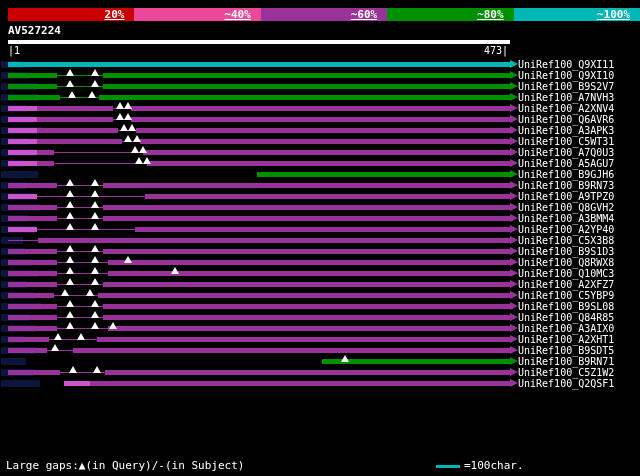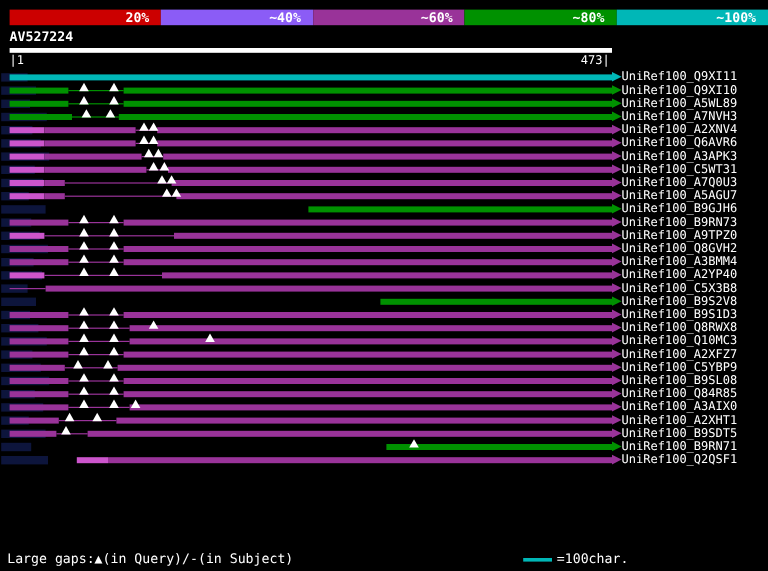--- a/index.html
+++ b/index.html
@@ -1,20 +1,20 @@
 <!DOCTYPE html>
 <html><head>
 <meta charset="utf-8">
 <style>
   html,body{margin:0;padding:0;background:#000;}
   body{
     width:640px;height:476px;position:relative;overflow:hidden;
     font-family:"DejaVu Sans Mono","Liberation Mono",monospace;color:#fff;
   }
-  .keybar{position:absolute;left:8px;top:8px;width:632px;height:13px;display:flex;}
+  .keybar{position:absolute;left:8px;top:8px;width:632px;height:13px;display:flex;text-decoration:underline;}
   .keyseg{flex:1;display:flex;align-items:center;justify-content:flex-end;
     font-size:11px;font-weight:bold;color:#fff;padding-right:10px;}
   .qname{position:absolute;left:8px;top:24px;font-size:11px;font-weight:bold;}
   .qbar{position:absolute;left:8px;top:40px;width:502px;height:4px;background:#fff;}
   .qstart{position:absolute;left:8px;top:45px;font-size:10px;}
   .qend{position:absolute;left:484px;top:45px;font-size:10px;}
   .rows{position:absolute;left:0;top:59px;width:508px;}
   .row{position:relative;height:11px;}
   .seg{position:absolute;top:3px;height:5px;z-index:2;}
   .seg.thin{top:5px;height:1px;}
@@ -29,21 +29,21 @@
     white-space:nowrap;color:#fff;}
   .footer-left{position:absolute;left:6px;top:459px;font-size:11px;}
   .scale-line{position:absolute;left:436px;top:465px;width:24px;height:3px;background:#00b7b7;}
   .scale-label{position:absolute;left:464px;top:459px;font-size:11px;}
 </style>
 </head>
 <body>
 
 <div class="keybar">
     <div class="keyseg" style="background: rgb(204, 0, 0);">20%</div>
-    <div class="keyseg" style="background: #8b5cf6;">~40%</div>
+    <div class="keyseg" style="background: #ec4899;">~40%</div>
     <div class="keyseg" style="background: rgb(153, 51, 153);">~60%</div>
     <div class="keyseg" style="background: rgb(0, 145, 0);">~80%</div>
     <div class="keyseg" style="background: rgb(0, 183, 183);">~100%</div>
   </div>
 
 <div class="qname">AV527224</div>
 <div class="qbar"></div>
 <div class="qstart">|1</div>
 <div class="qend">473|</div>
 
@@ -58,28 +58,28 @@
       <div class="smudge" style="width: 29px;"></div>
       <div class="seg" style="background: rgb(0, 145, 0); left: 8px; width: 48.9237px;"></div>
       <div class="seg thin" style="background: rgb(0, 145, 0); left: 56.9237px; width: 45.7331px;"></div>
       <div class="seg" style="background: rgb(0, 145, 0); left: 102.657px; width: 407.343px;"></div>
       <div class="arrow" style="left: 510px; border-left-color: rgb(0, 145, 0);"></div>
       <div class="gap" style="left: 65.6864px;"></div>
       <div class="gap" style="left: 91.2119px;"></div>
       <div class="rlabel">UniRef100_Q9XI10</div>
     </div>
     <div class="row">
-      <div class="smudge" style="width: 24px;"></div>
+      <div class="smudge" style="width: 36px;"></div>
       <div class="seg" style="background: rgb(0, 145, 0); left: 8px; width: 48.9237px;"></div>
       <div class="seg thin" style="background: rgb(0, 145, 0); left: 56.9237px; width: 45.7331px;"></div>
       <div class="seg" style="background: rgb(0, 145, 0); left: 102.657px; width: 407.343px;"></div>
       <div class="arrow" style="left: 510px; border-left-color: rgb(0, 145, 0);"></div>
       <div class="gap" style="left: 65.6864px;"></div>
       <div class="gap" style="left: 91.2119px;"></div>
-      <div class="rlabel">UniRef100_A5WL89</div>
+      <div class="rlabel">UniRef100_B9S2V7</div>
     </div>
     <div class="row">
       <div class="smudge" style="width: 38px;"></div>
       <div class="seg" style="background: rgb(0, 145, 0); left: 8px; width: 52.1144px;"></div>
       <div class="seg thin" style="background: rgb(0, 145, 0); left: 60.1144px; width: 39.3517px;"></div>
       <div class="seg" style="background: rgb(0, 145, 0); left: 99.4661px; width: 410.534px;"></div>
       <div class="arrow" style="left: 510px; border-left-color: rgb(0, 145, 0);"></div>
       <div class="gap" style="left: 67.8136px;"></div>
       <div class="gap" style="left: 88.0212px;"></div>
       <div class="rlabel">UniRef100_A7NVH3</div>
@@ -207,26 +207,20 @@
       <div class="rlabel">UniRef100_A2YP40</div>
     </div>
     <div class="row">
       <div class="smudge" style="width: 22px;"></div>
       <div class="seg thin" style="background: rgb(153, 51, 153); left: 8px; width: 29.7797px;"></div>
       <div class="seg" style="background: rgb(153, 51, 153); left: 37.7797px; width: 472.22px;"></div>
       <div class="arrow" style="left: 510px; border-left-color: rgb(153, 51, 153);"></div>
       <div class="rlabel">UniRef100_C5X3B8</div>
     </div>
     <div class="row">
-      <div class="smudge" style="width: 29px;"></div>
-      <div class="seg" style="background: rgb(0, 145, 0); left: 317.496px; width: 192.504px;"></div>
-      <div class="arrow" style="left: 510px; border-left-color: rgb(0, 145, 0);"></div>
-      <div class="rlabel">UniRef100_B9S2V8</div>
-    </div>
-    <div class="row">
       <div class="smudge" style="width: 24px;"></div>
       <div class="seg" style="background: rgb(153, 51, 153); left: 8px; width: 48.9237px;"></div>
       <div class="seg thin" style="background: rgb(153, 51, 153); left: 56.9237px; width: 45.7331px;"></div>
       <div class="seg" style="background: rgb(153, 51, 153); left: 102.657px; width: 407.343px;"></div>
       <div class="arrow" style="left: 510px; border-left-color: rgb(153, 51, 153);"></div>
       <div class="gap" style="left: 65.6864px;"></div>
       <div class="gap" style="left: 91.2119px;"></div>
       <div class="rlabel">UniRef100_B9S1D3</div>
     </div>
     <div class="row">
@@ -322,20 +316,30 @@
       <div class="rlabel">UniRef100_B9SDT5</div>
     </div>
     <div class="row">
       <div class="smudge" style="width: 25px;"></div>
       <div class="seg" style="background: rgb(0, 145, 0); left: 321.75px; width: 188.25px;"></div>
       <div class="arrow" style="left: 510px; border-left-color: rgb(0, 145, 0);"></div>
       <div class="gap" style="left: 341.148px;"></div>
       <div class="rlabel">UniRef100_B9RN71</div>
     </div>
     <div class="row">
+      <div class="smudge" style="width: 32px;"></div>
+      <div class="seg" style="background: rgb(153, 51, 153); left: 8px; width: 52.1144px;"></div>
+      <div class="seg thin" style="background: rgb(153, 51, 153); left: 60.1144px; width: 44.6695px;"></div>
+      <div class="seg" style="background: rgb(153, 51, 153); left: 104.784px; width: 405.216px;"></div>
+      <div class="arrow" style="left: 510px; border-left-color: rgb(153, 51, 153);"></div>
+      <div class="gap" style="left: 68.8771px;"></div>
+      <div class="gap" style="left: 93.339px;"></div>
+      <div class="rlabel">UniRef100_C5Z1W2</div>
+    </div>
+    <div class="row">
       <div class="smudge" style="width: 39px;"></div>
       <div class="seg" style="background: rgb(204, 85, 204); left: 64.3686px; width: 25.5254px;"></div>
       <div class="seg" style="background: rgb(153, 51, 153); left: 89.8941px; width: 420.106px;"></div>
       <div class="arrow" style="left: 510px; border-left-color: rgb(153, 51, 153);"></div>
       <div class="rlabel">UniRef100_Q2QSF1</div>
     </div>
   </div>
 
 <div class="footer-left">Large gaps:▲(in Query)/-(in Subject)</div>
 <div class="scale-line"></div>

